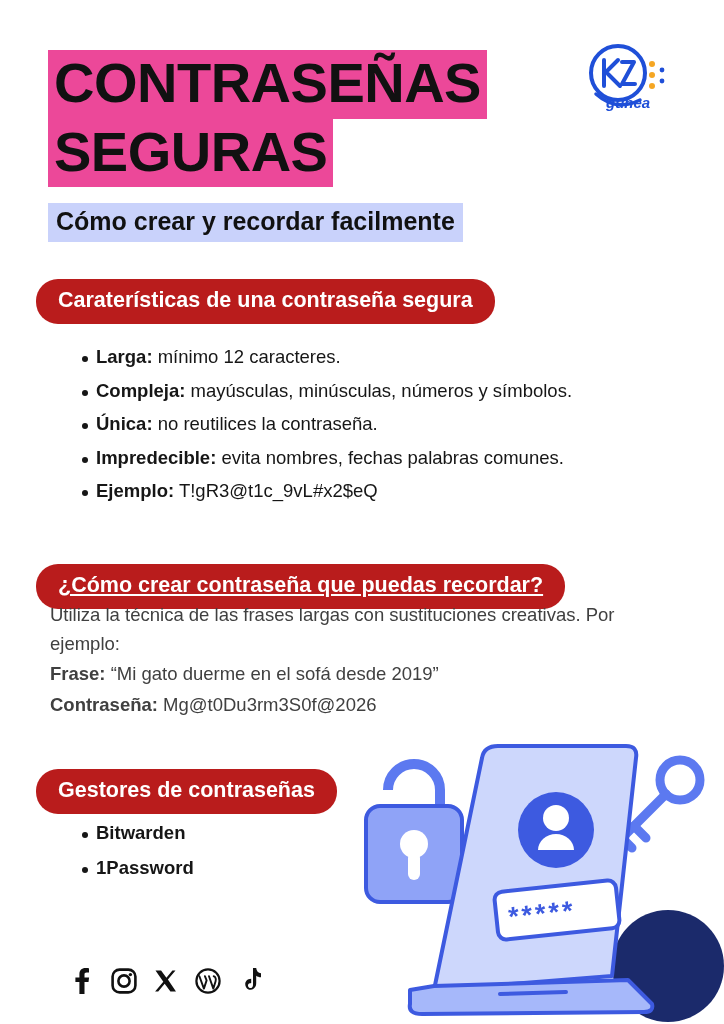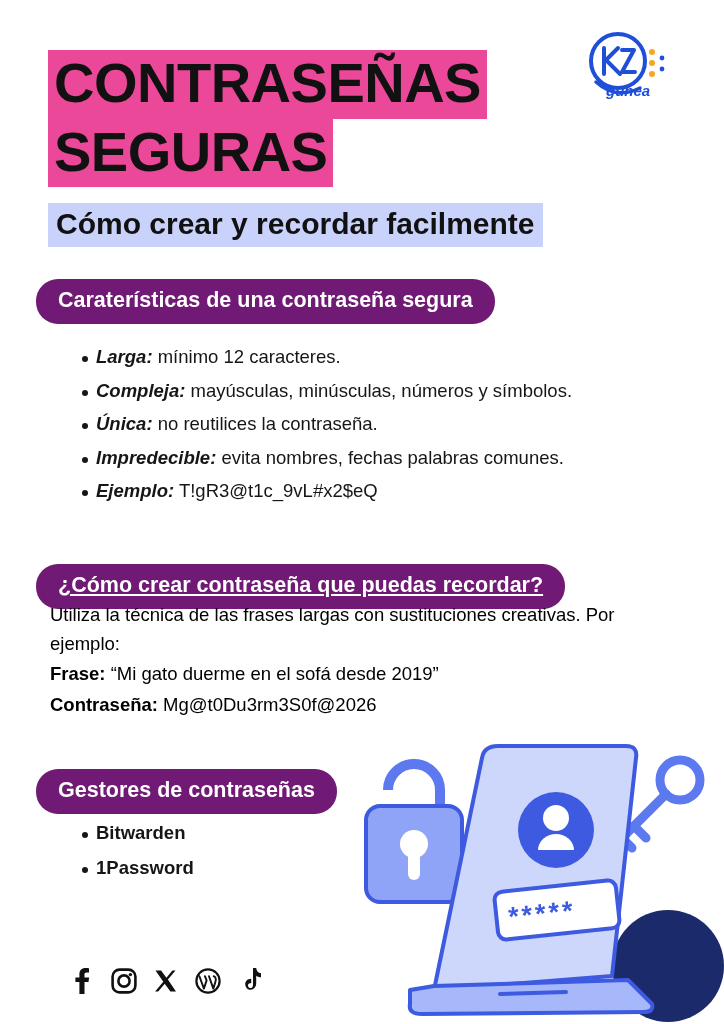--- a/index.html
+++ b/index.html
@@ -14,21 +14,21 @@
     position: relative;
     width: 724px;
     height: 1024px;
     background: #ffffff;
     overflow: hidden;
   }
 
   
   .logo {
     position: absolute;
-    top: 30px;
+    top: 42px;
     right: 38px;
     width: 110px;
     height: 80px;
   }
   .logo svg { display: block; }
 
   
   .title-block {
     position: absolute;
     left: 48px;
@@ -47,30 +47,30 @@
     margin: 0;
   }
 
   .subtitle {
     position: absolute;
     left: 48px;
     top: 203px;
     display: inline-block;
     background: #c9d2fb;
     color: #111111;
-    font-size: 30px;
+    font-size: 25px;
     font-weight: bold;
     padding: 4px 8px 6px 8px;
   }
 
   
   .pill {
     position: absolute;
     display: inline-block;
-    background: #701a75;
+    background: #b91c1c;
     color: #ffffff;
     font-size: 21.5px;
     font-weight: bold;
     border-radius: 22px;
     padding: 9px 22px 11px 22px;
     white-space: nowrap;
   }
   #pill-features { left: 36px; top: 279px; }
   #pill-create   { left: 36px; top: 564px; text-decoration: underline; }
   #pill-managers { left: 36px; top: 769px; }
@@ -93,34 +93,34 @@
   ul.bullets li::before {
     content: "";
     position: absolute;
     left: 0;
     top: 8px;
     width: 6px;
     height: 6px;
     background: #161616;
     border-radius: 50%;
   }
-  ul.bullets b { font-weight: bold; font-style: italic; }
+  ul.bullets b { font-weight: bold; }
 
   #features-list { left: 56px; top: 348px; width: 620px; }
   #managers-list { left: 56px; top: 824px; width: 320px; }
   #managers-list li { font-weight: bold; margin-bottom: 16px; }
 
   
   .para {
     position: absolute;
     left: 50px;
     top: 601px;
     width: 600px;
     font-size: 18.5px;
-    color: #000000;
+    color: #404040;
     line-height: 1.55;
   }
   .para p { margin: 0 0 2px 0; }
   .para b { font-weight: bold; }
 
   
   .illus {
     position: absolute;
     left: 350px;
     top: 718px;

